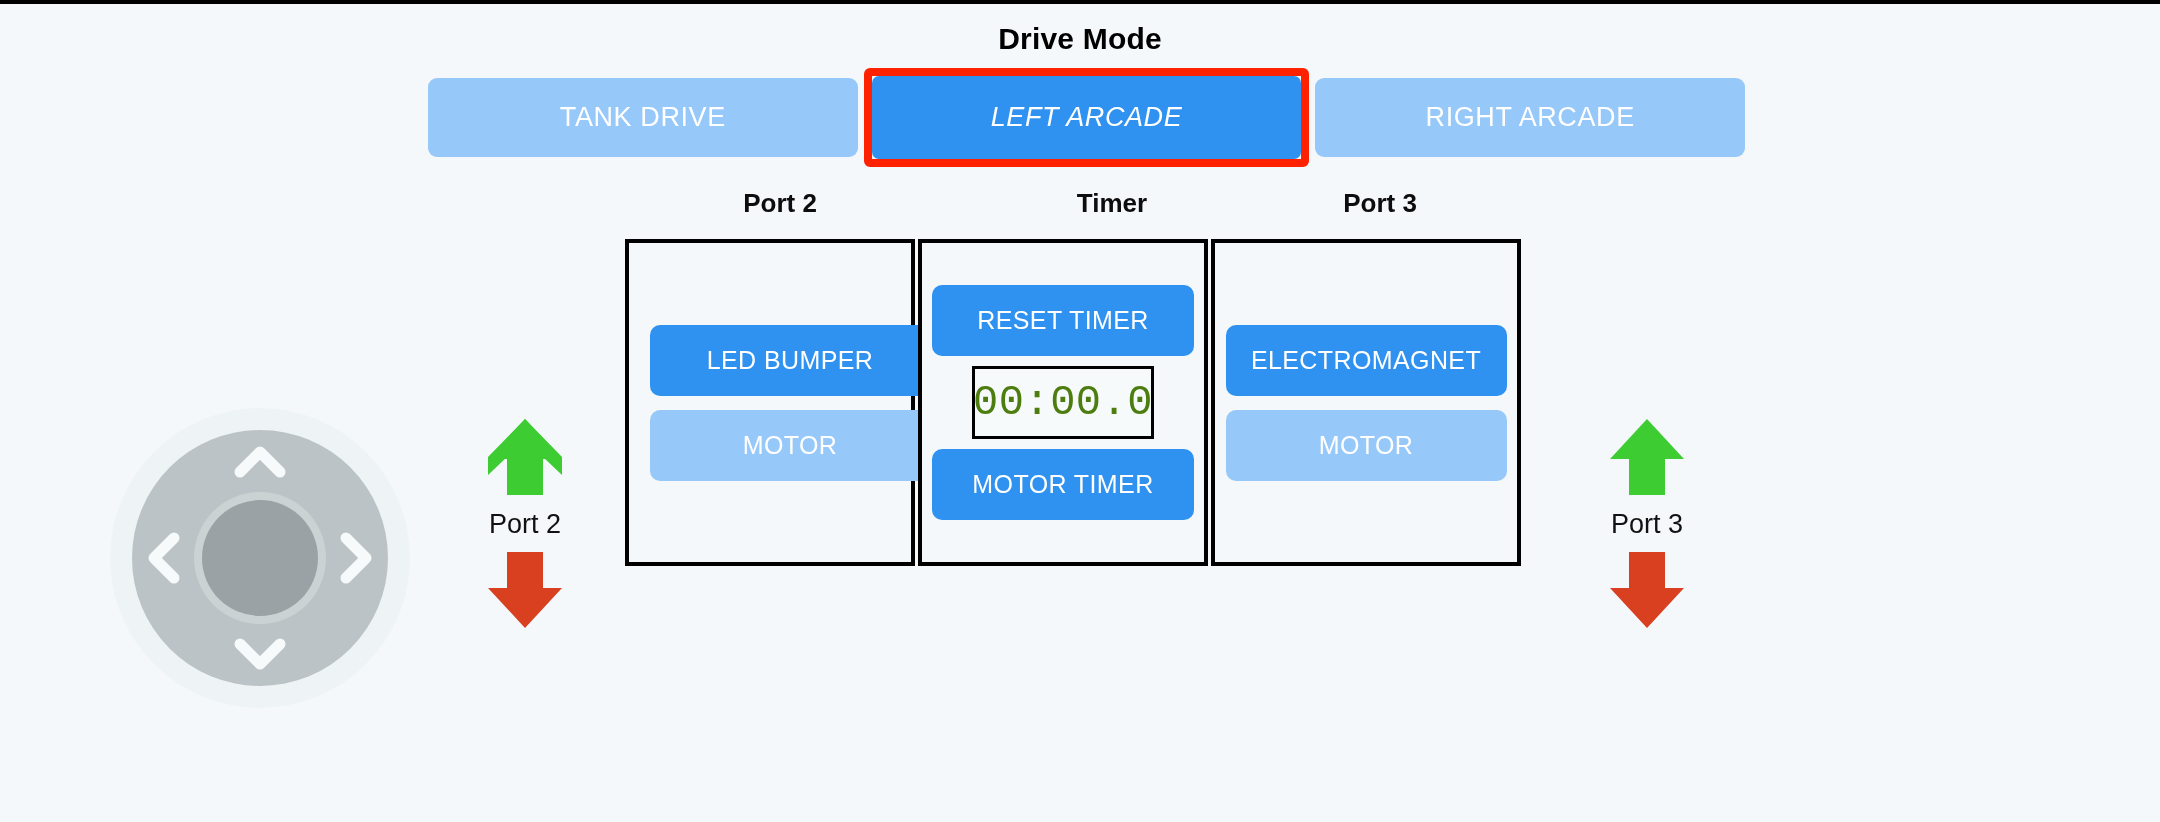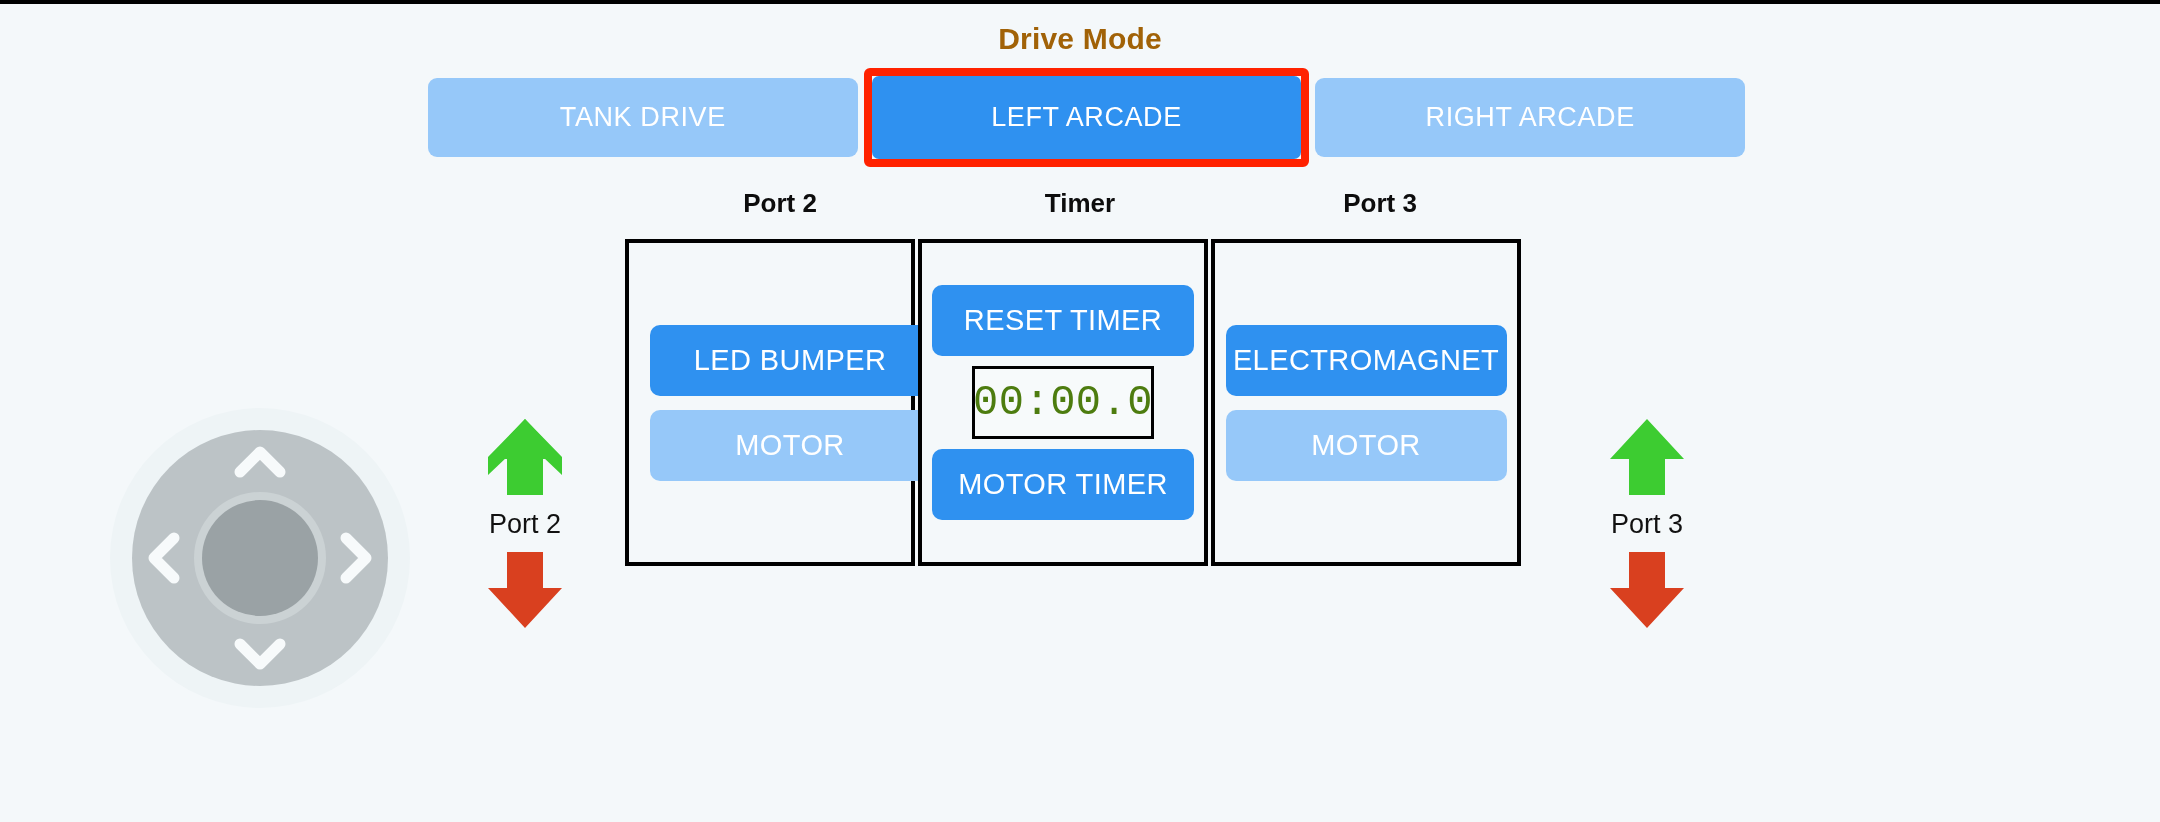--- a/index.html
+++ b/index.html
@@ -24,21 +24,21 @@
   }
 
   
   #drive-mode-title {
     position: absolute;
     left: 0; top: 22px;
     width: 2160px;
     text-align: center;
     font-size: 30px;
     font-weight: bold;
-    color: #a16207;
+    color: #000000;
     letter-spacing: 0.2px;
   }
   #mode-button-row {
     position: absolute;
     left: 428px;
     top: 78px;
     width: 1317px;
     height: 79px;
     display: flex;
     align-items: center;
@@ -75,34 +75,35 @@
     border-radius: 6px;
     padding: 0;
     box-sizing: border-box;
     height: 99px;
     margin: 0 4px;
   }
   .mode-btn-wrap.highlight .mode-btn {
     border-radius: 7px;
     height: 83px;
     width: 100%;
+    font-style: italic;
   }
 
   
   .col-header {
     position: absolute;
     top: 188px;
     font-size: 26px;
     font-weight: bold;
     color: #0d0d0d;
     text-align: center;
     width: 300px;
   }
   #header-port2 { left: 630px; }
-  #header-timer { left: 930px; }
+  #header-timer { left: 962px; }
   #header-port3 { left: 1230px; }
 
   
   #panel-group {
     position: absolute;
     left: 625px;
     top: 239px;
     height: 327px;
     display: flex;
     align-items: stretch;
@@ -120,21 +121,21 @@
   #panel-port2 { width: 290px; padding-left: 40px; }
   #panel-timer { width: 290px; }
   #panel-port3 { width: 310px; }
 
   .port-btn {
     width: 281px;
     height: 71px;
     border: none;
     border-radius: 10px;
     color: #ffffff;
-    font-size: 29px;
+    font-size: 25px;
     font-family: "Liberation Sans", sans-serif;
     letter-spacing: 0.4px;
     cursor: pointer;
     display: flex;
     align-items: center;
     justify-content: center;
     padding: 0;
   }
   #panel-timer .port-btn { width: 262px; }
   .port-btn.primary { background: #2f91f0; }

